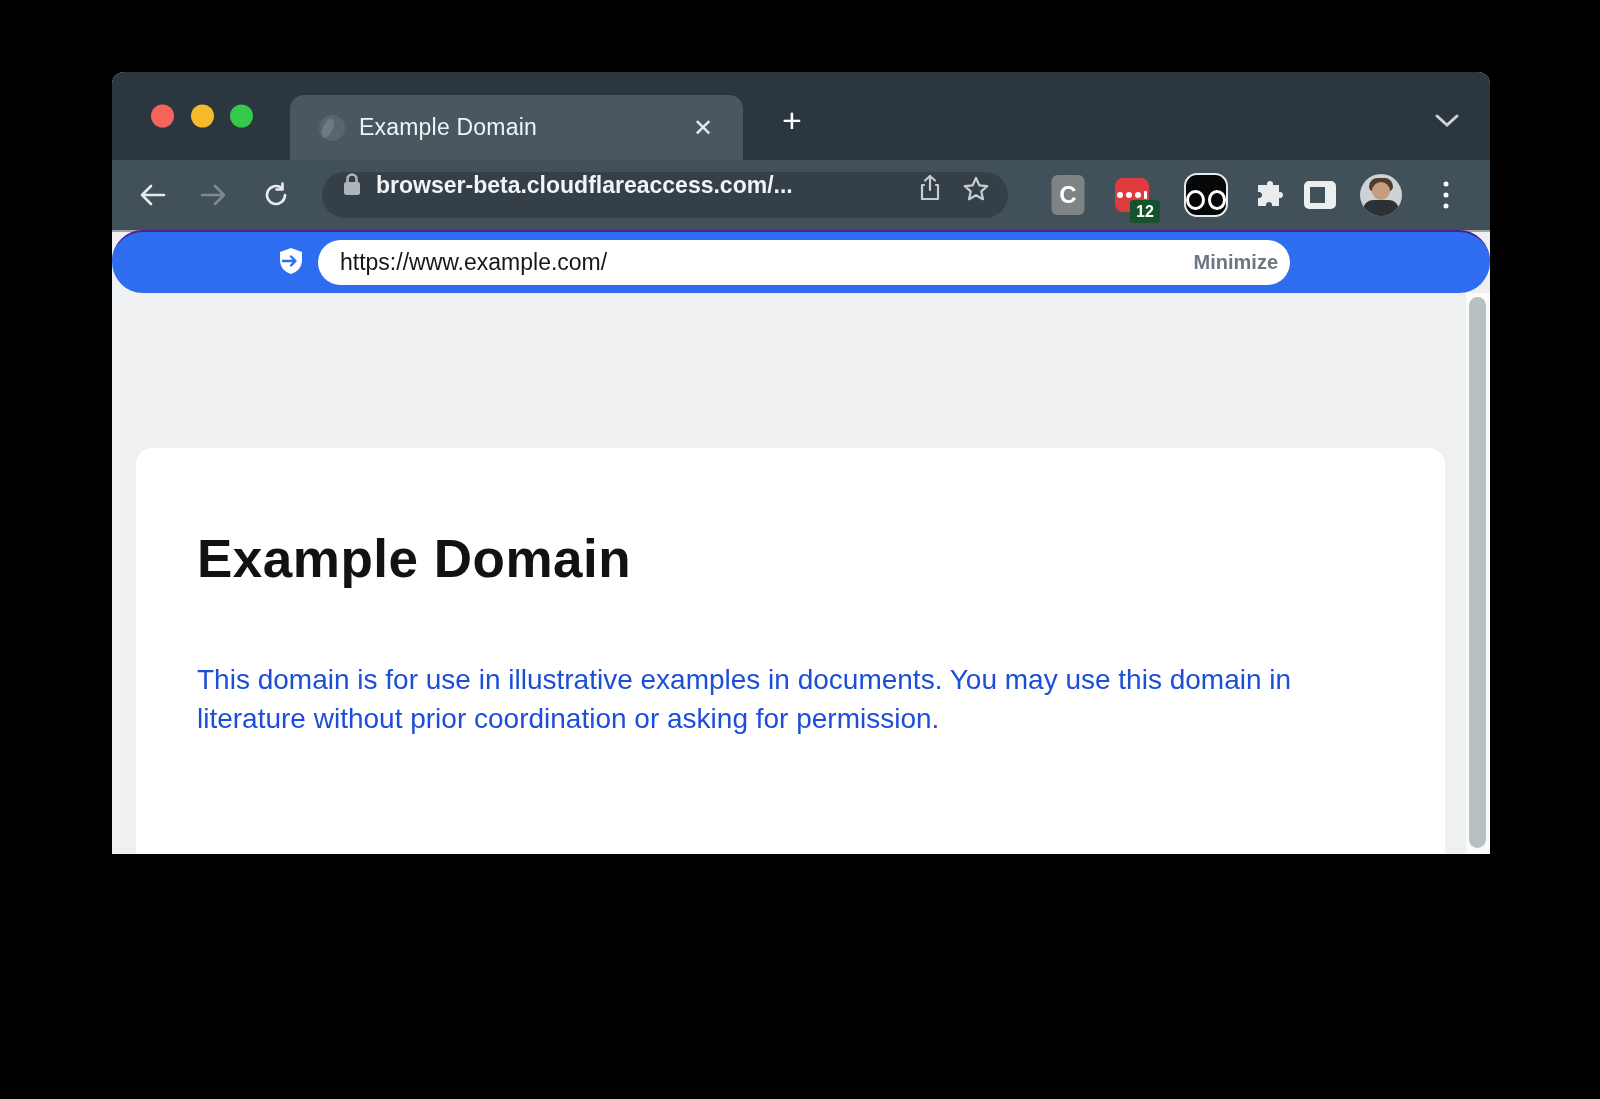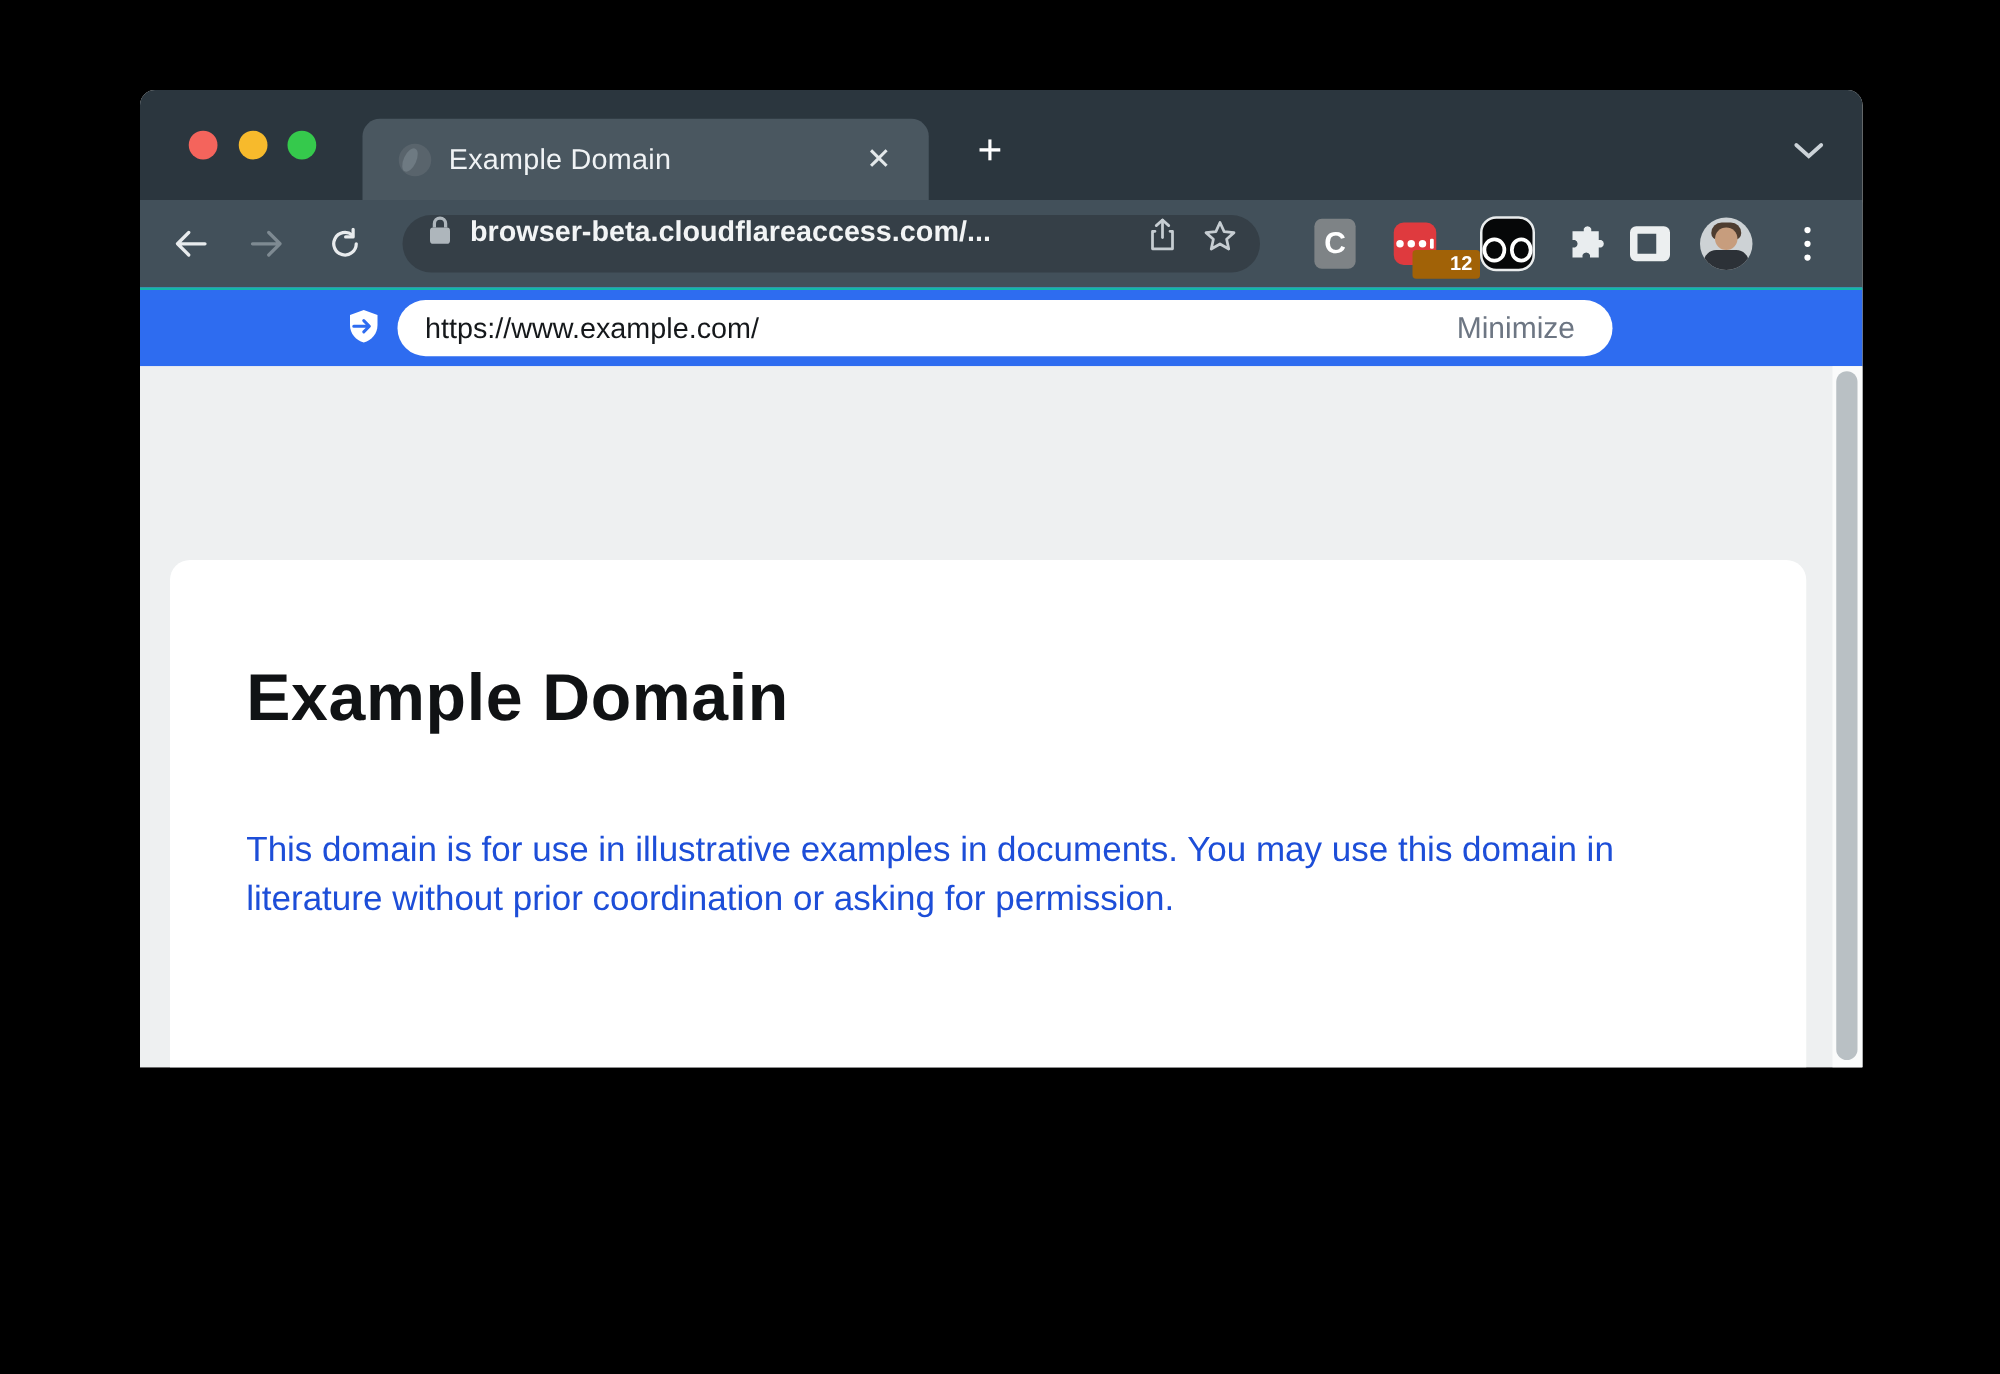--- a/index.html
+++ b/index.html
@@ -54,44 +54,44 @@
   .omni-ic.share{margin-right:14px;}
   .omni-ic.star{margin-right:16px;}
 
   .ext{position:absolute;top:35px;transform:translate(-50%,-50%);display:flex;align-items:center;justify-content:center;}
   .ext-c{left:956px;width:33px;height:40px;border-radius:6px;background:#7e8386;color:#fff;
          font-size:24px;font-weight:700;}
   .ext-red{left:1020px;width:34px;height:34px;border-radius:8px;background:#df3a3e;position:relative;}
   .ext-red .dots{display:flex;gap:3px;align-items:center;}
   .ext-red .dot{width:6px;height:6px;border-radius:50%;background:#fff;}
   .ext-red .tick{width:3px;height:8px;background:#fff;border-radius:1px;}
-  .ext-badge{position:absolute;left:15px;top:22px;min-width:30px;height:23px;background:#a16207;
+  .ext-badge{position:absolute;left:15px;top:22px;min-width:30px;height:23px;background:#14532d;
              border-radius:3px;color:#fff;font-size:16px;font-weight:600;display:flex;align-items:center;
-             justify-content:center;padding-left:24px;}
+             justify-content:center;}
   .ext-black{left:1094px;width:44px;height:44px;border-radius:13px;background:#060708;border:2px solid #e9eced;
              align-items:flex-end;justify-content:center;display:flex;gap:3px;padding-bottom:5px;box-sizing:border-box;}
   .ext-black .lens{width:14px;height:14px;border-radius:50%;border:3px solid #fff;background:#060708;}
   .ext-puzzle{left:1158px;}
   .ext-sidepanel{left:1208px;width:32px;height:28px;box-sizing:border-box;border:6px solid #eceff0;
                  border-right-width:11px;border-radius:5px;background:transparent;}
   .avatar{position:absolute;left:1269px;top:35px;transform:translate(-50%,-50%);width:42px;height:42px;
           border-radius:50%;background:#cdd2d5;overflow:hidden;}
   .avatar .hair{position:absolute;left:9px;top:4px;width:24px;height:14px;border-radius:12px 12px 8px 8px;background:#4e3d30;}
   .avatar .face{position:absolute;left:12px;top:8px;width:18px;height:18px;border-radius:50%;background:#c79d7d;}
   .avatar .body{position:absolute;left:3px;top:26px;width:36px;height:20px;border-radius:10px 10px 0 0;background:#2c3137;}
   .kebab{position:absolute;left:1334px;top:35px;transform:translate(-50%,-50%);display:flex;flex-direction:column;gap:6px;}
   .kebab i{width:5px;height:5px;border-radius:50%;background:#fff;}
 
   
-  .accessbar{position:relative;height:63px;background:var(--accent_blue);border-top:2px solid #14b8a6;box-sizing:border-box;}
+  .accessbar{position:relative;height:63px;background:var(--accent_blue);border-top:2px solid #4c1d95;box-sizing:border-box;border-radius:31px;}
   .shield{position:absolute;left:164px;top:29px;transform:translateY(-50%);}
   .access-pill{position:absolute;left:206px;top:8px;width:972px;height:45px;background:#fff;border-radius:23px;
                display:flex;align-items:center;}
   .access-url{margin-left:22px;color:#15181b;font-size:23px;flex:1;white-space:nowrap;overflow:hidden;}
-  .minimize{margin-right:30px;color:#6d7683;font-size:24px;flex:0 0 auto;}
+  .minimize{margin-right:12px;color:#6d7683;font-size:20px;flex:0 0 auto;font-weight:bold;}
 
   
   .content{position:relative;height:655px;background:var(--content_bg);}
   .card{position:absolute;left:24px;top:155px;width:1309px;height:470px;background:var(--card_bg);border-radius:16px;}
   .page-h1{position:absolute;left:61px;top:80px;margin:0;color:#101214;font-size:53px;font-weight:700;letter-spacing:.5px;}
   .page-p{position:absolute;left:61px;top:212px;margin:0;width:1190px;color:#1d4ed8;font-size:28px;line-height:39px;}
   .page-a{position:absolute;left:61px;top:324px;color:var(--link_blue);font-size:28px;text-decoration:none;}
 
   .scroll-track{position:absolute;right:0;top:0;width:24px;height:655px;background:#fafbfb;}
   .scroll-thumb{position:absolute;left:3px;top:4px;width:17px;height:551px;border-radius:9px;background:var(--scroll_thumb);}

